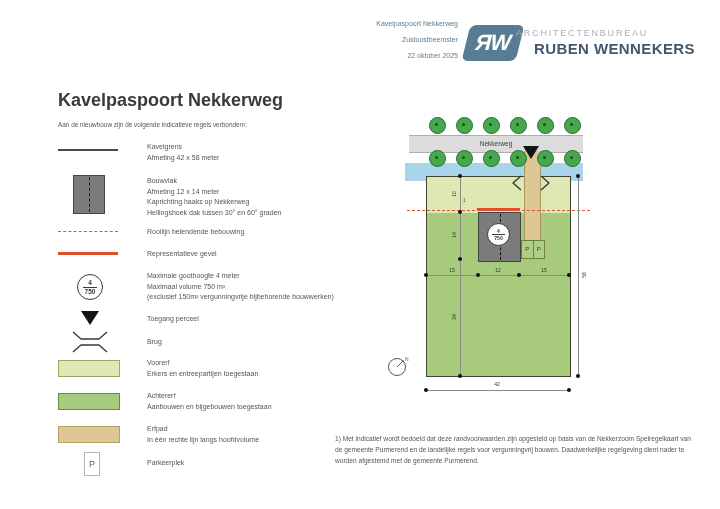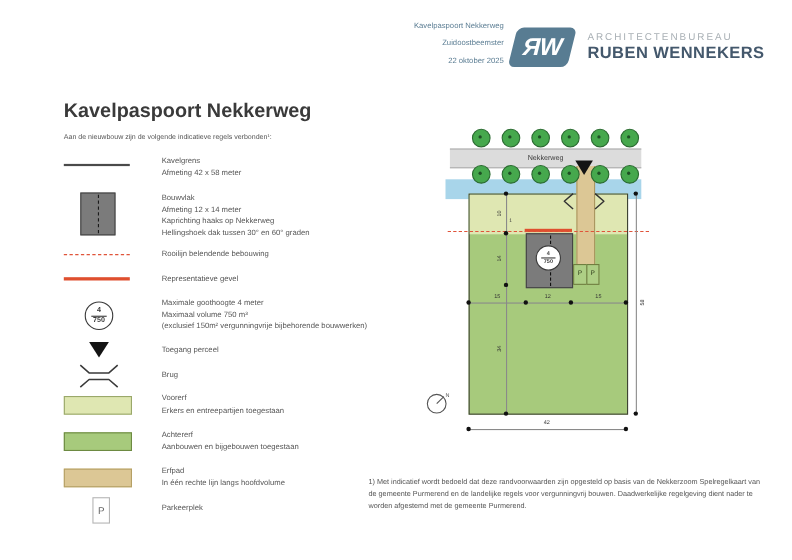--- a/index.html
+++ b/index.html
@@ -7,21 +7,21 @@
        font-family:"Liberation Sans", sans-serif;color:#555;overflow:hidden;}
   .abs{position:absolute;}
 
   
   .hdr-meta{left:240px;top:16px;width:218px;text-align:right;font-size:7px;
             color:#5b7d93;line-height:16px;}
   .logo{left:466px;top:25px;width:54px;height:36px;background:#587c92;
         border-radius:6px;transform:skewX(-14deg);display:flex;align-items:center;
         justify-content:center;}
   .logo span{color:#fff;font-weight:bold;font-size:22px;letter-spacing:-1px;}
-  .firm-type{left:534px;top:28px;font-size:9px;letter-spacing:1.8px;color:#a9b0b5;}
+  .firm-type{left:516px;top:28px;font-size:9px;letter-spacing:1.8px;color:#a9b0b5;}
   .firm-name{left:534px;top:40px;font-size:15px;font-weight:bold;color:#44586c;
              letter-spacing:0.4px;}
 
   
   .page-title{left:58px;top:90px;font-size:18px;font-weight:bold;color:#3a3a3a;}
   .page-intro{left:58px;top:121px;font-size:6.4px;color:#555;}
 
   
   .leg-text{left:147px;font-size:7px;line-height:10.5px;color:#555;}
   .sym-line{left:58px;width:60px;height:2px;background:#4a4a4a;}

